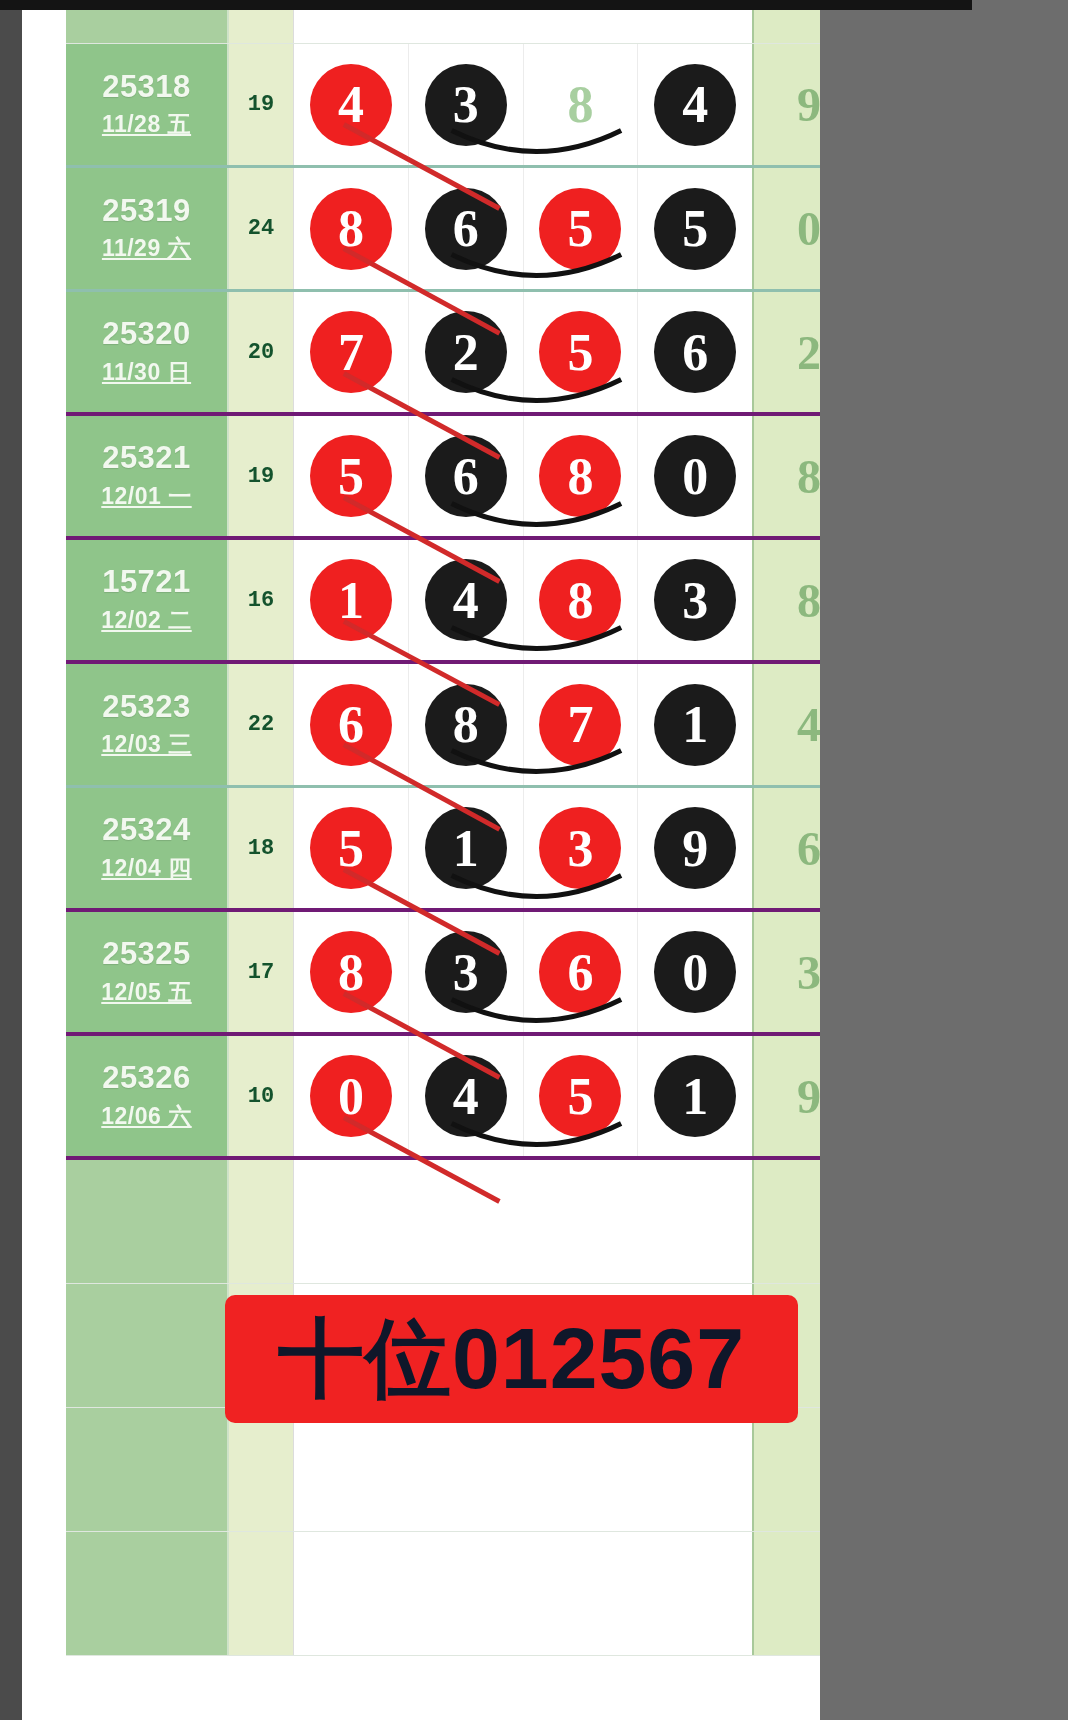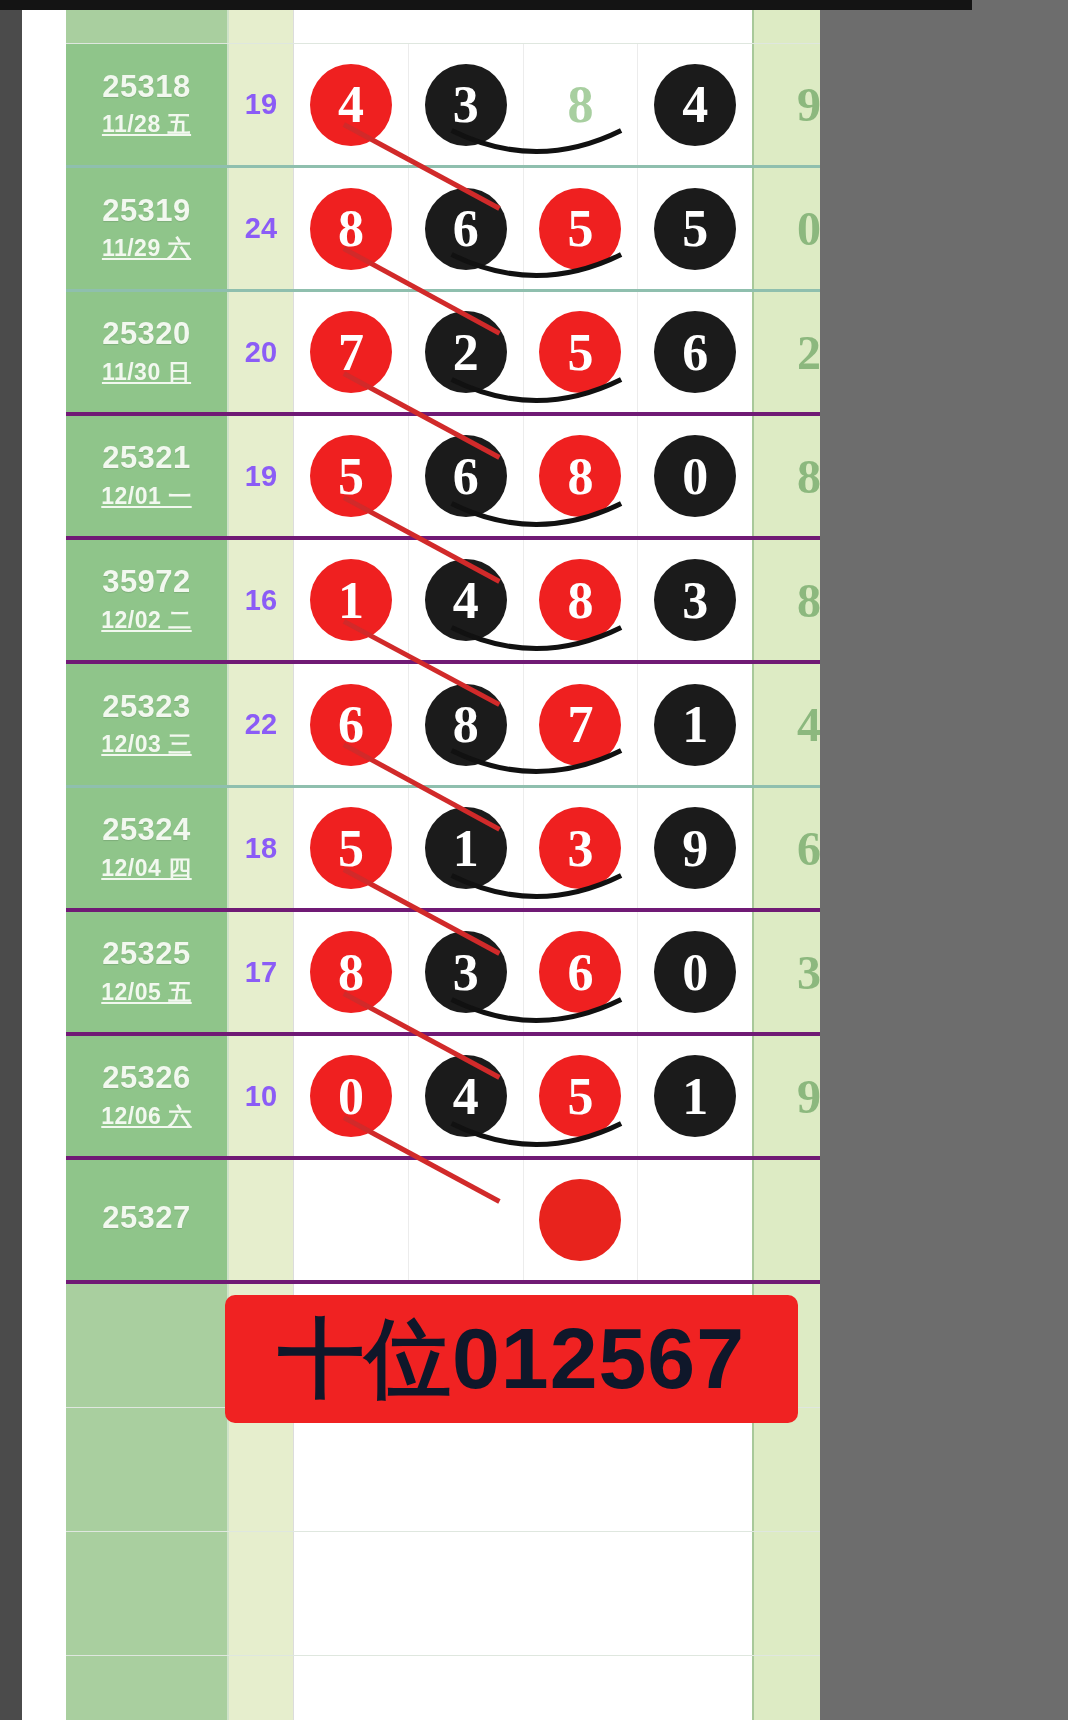--- a/index.html
+++ b/index.html
@@ -68,22 +68,23 @@
   .issue-date {
     font-size: 23px; font-weight: bold; margin-top: 5px;
     letter-spacing: .5px;
     text-decoration: underline;
   }
 
   .cell-sum {
     width: 65px; flex: 0 0 65px;
     background: #e6eecd;
     display: flex; align-items: center; justify-content: center;
-    color: #8b5cf6; font-size: 29px; font-weight: bold;
+    color: #14532d; font-size: 22px; font-weight: bold;
     border-right: 1px solid #dcdcdc;
+    font-family: Liberation Mono, monospace;
   }
 
   .cell-balls {
     flex: 1 1 auto;
     position: relative;
     background: #ffffff;
     display: flex;
   }
   .ball-slot {
     flex: 1 1 0;
@@ -261,21 +262,21 @@
               <div class="ball red">8</div>
             </div>
             <div class="ball-slot">
               <div class="ball black">0</div>
             </div>
           </div>
           <div class="cell-right">8</div>
         </div>
         <div class="row">
           <div class="cell-issue">
-            <div class="issue-no">35972</div>
+            <div class="issue-no">15721</div>
             <div class="issue-date">12/02 二</div>
           </div>
           <div class="cell-sum">16</div>
           <div class="cell-balls">
             <div class="ball-slot">
               <div class="ball red">1</div>
             </div>
             <div class="ball-slot">
               <div class="ball black">4</div>
             </div>
@@ -368,36 +369,20 @@
               <div class="ball black">4</div>
             </div>
             <div class="ball-slot">
               <div class="ball red">5</div>
             </div>
             <div class="ball-slot">
               <div class="ball black">1</div>
             </div>
           </div>
           <div class="cell-right">9</div>
-        </div>
-        <div class="row">
-          <div class="cell-issue">
-            <div class="issue-no">25327</div>
-            <div class="issue-date"></div>
-          </div>
-          <div class="cell-sum"></div>
-          <div class="cell-balls">
-            <div class="ball-slot"></div>
-            <div class="ball-slot"></div>
-            <div class="ball-slot">
-              <div class="ball blank"></div>
-            </div>
-            <div class="ball-slot"></div>
-          </div>
-          <div class="cell-right empty"></div>
         </div>
       </div>
 
     <div id="filler-host">
         <div class="filler-row">
           <div class="filler-left"></div>
           <div class="filler-sum"></div>
           <div class="filler-mid"></div>
           <div class="filler-right"></div>
         </div>

